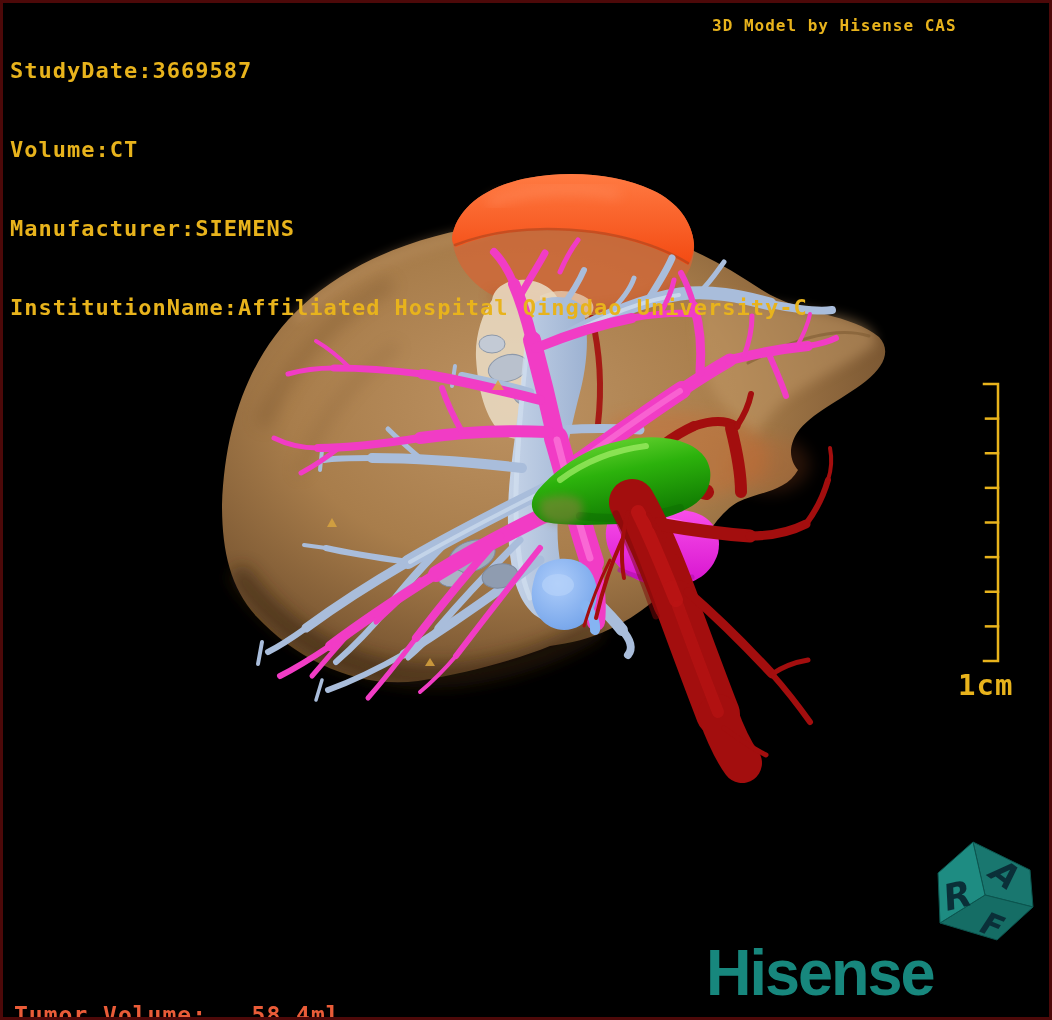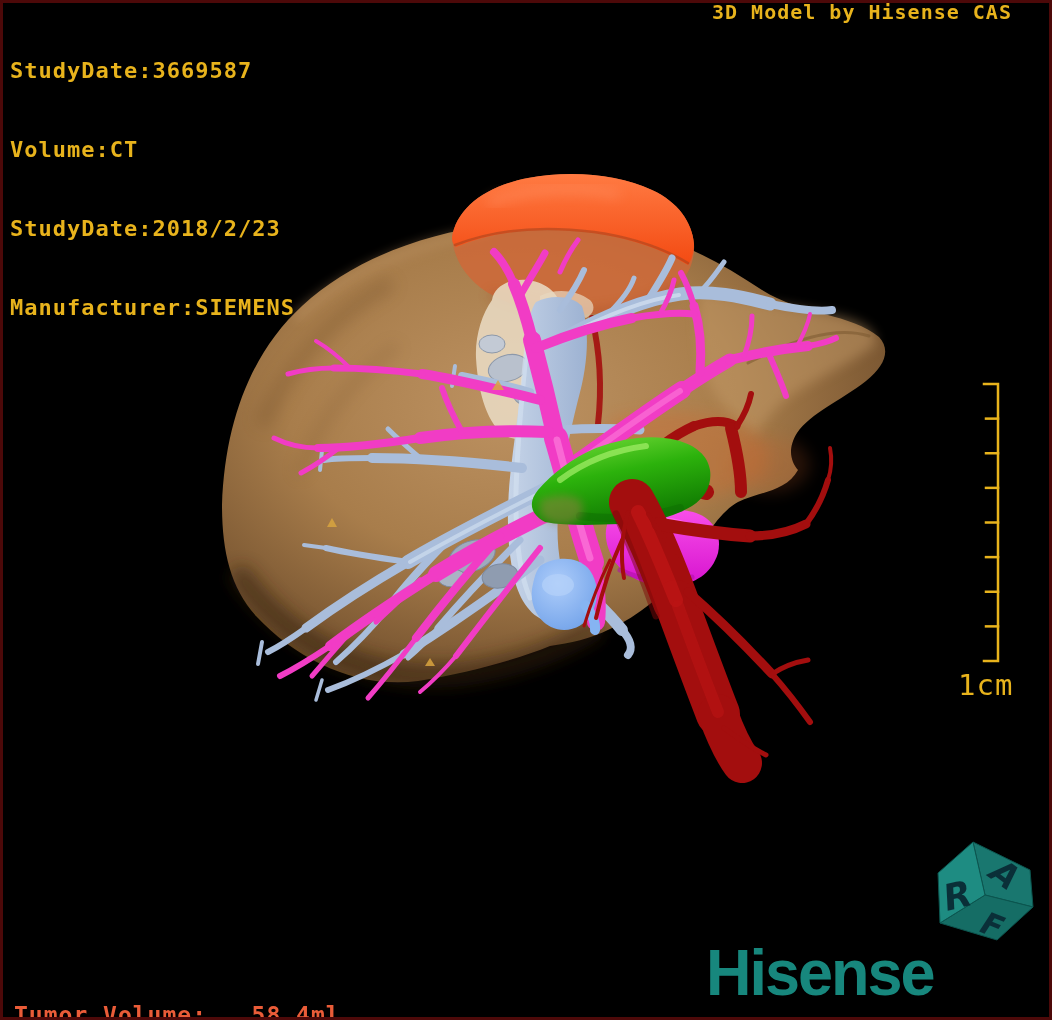--- a/index.html
+++ b/index.html
@@ -11,22 +11,22 @@
   *{margin:0;padding:0;box-sizing:border-box;}
   html,body{background:#000;}
   body{width:1052px;height:1020px;position:relative;overflow:hidden;
        font-family:"DejaVu Sans Mono","Liberation Mono",monospace;}
   .frame{position:absolute;inset:0;border:3px solid var(--frame);pointer-events:none;z-index:50;}
   .viewport{position:absolute;inset:0;background:#000;}
   svg.scene{position:absolute;left:0;top:0;}
   .ovl{position:absolute;z-index:20;white-space:pre;}
   .tl-block{left:10px;top:5px;color:var(--text-gold);font-size:22px;font-weight:700;
             letter-spacing:1px;line-height:26.4px;}
-  .tr-title{left:712px;top:0;color:var(--text-gold);font-size:20px;font-weight:700;letter-spacing:1px;}
-  .scale-label{left:958px;top:668px;color:var(--text-gold);font-size:29px;font-weight:400;letter-spacing:1px;}
+  .tr-title{left:712px;top:16px;color:var(--text-gold);font-size:16px;font-weight:700;letter-spacing:1px;}
+  .scale-label{left:958px;top:668px;color:var(--text-gold);font-size:29px;font-weight:700;letter-spacing:1px;}
   .volumes{left:14px;top:948px;font-size:23px;font-weight:700;letter-spacing:1px;line-height:27px;}
   .vol-tumor{color:var(--tumor-text);}
   .wordmark{left:706px;top:936px;color:var(--brand-teal);font-size:63px;font-weight:800;
             letter-spacing:-2px;font-family:"Liberation Sans","DejaVu Sans",sans-serif;
             transform:scaleY(1.04);}
   .cube{position:absolute;left:920px;top:828px;z-index:15;}
   .cube text{font-family:"DejaVu Sans",sans-serif;font-style:italic;font-weight:700;fill:#0a2f38;}
   
   .hv{stroke:var(--mc-hepatic);fill:none;stroke-linecap:round;stroke-linejoin:round;}
   .pv{stroke:var(--mc-portal);fill:none;stroke-linecap:round;stroke-linejoin:round;}
@@ -259,22 +259,22 @@
           <line x1="986" x2="998" y1="591.75" y2="591.75" class="gold"></line>
           <line x1="986" x2="998" y1="626.375" y2="626.375" class="gold"></line>
         </g>
   </g>
 </svg>
 </div>
 
 <div class="ovl tl-block">
   <div>StudyDate:3669587</div>
   <div>Volume:CT</div>
-  <div>StudyDate:2018/2/23</div>
   <div>Manufacturer:SIEMENS</div>
+  <div>InstitutionName:Affiliated Hospital Qingdao University-C</div>
 </div>
 
 <div class="ovl tr-title">3D Model by Hisense CAS</div>
 
 <div class="ovl scale-label">1cm</div>
 
 <div class="ovl volumes">
   <div class="vol-tumor">Tumor Volume:   58.4ml</div>
   
 </div>

